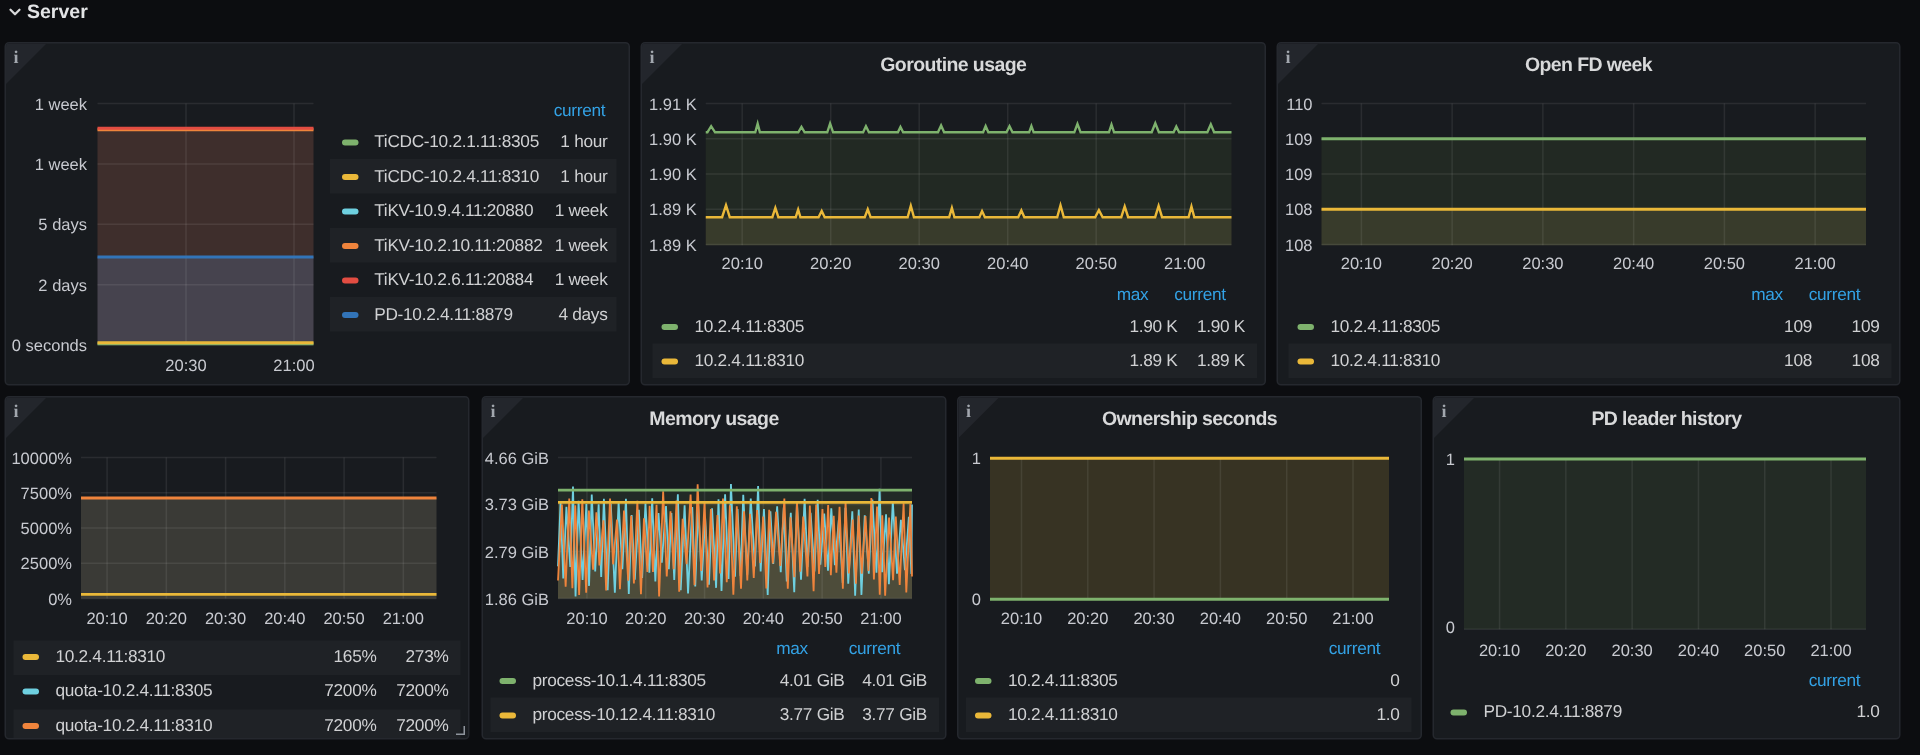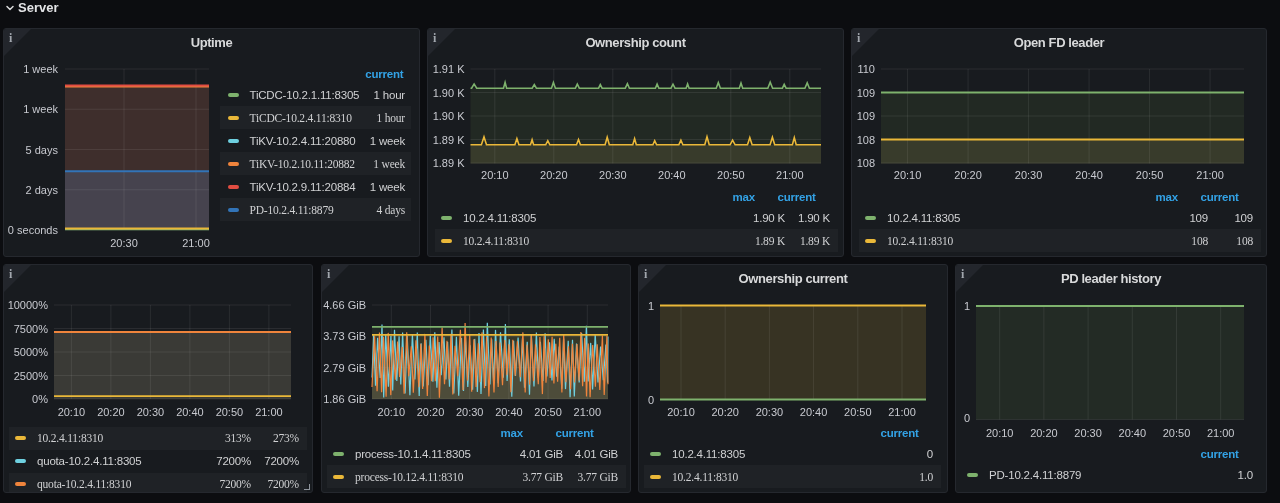--- a/index.html
+++ b/index.html
@@ -6,39 +6,38 @@
   font-family:"Liberation Sans", sans-serif; }
 .panel { position:absolute; background:#181b1f; border:1px solid #25282e; border-radius:3px; overflow:hidden; }
 .ptitle { position:absolute; left:0; right:0; top:6px; text-align:center; font-size:13px;
   font-weight:700; color:#d8d9da; letter-spacing:-0.4px; }
 .corner { position:absolute; left:0; top:0; width:27px; height:27px; }
 .corner .ico { position:absolute; left:5px; top:2px; font-family:"Liberation Serif",serif;
   font-size:12px; font-weight:bold; color:#a2a7ae; }
 .chart text { font-family:"Liberation Sans",sans-serif; }
 .legend { position:absolute; font-size:11.5px; letter-spacing:-0.2px; color:#d0d1d3; }
 .lghead { display:flex; justify-content:flex-end; height:18px; align-items:center; }
-.hcell { text-align:left; color:#33a2e5; font-weight:700; }
+.hcell { text-align:center; color:#33a2e5; font-weight:400; }
 .lgrow { display:flex; align-items:center; height:23px; }
-.lgrow.st { background:rgba(255,255,255,0.032);font-family:Liberation Serif, serif; }
+.lgrow.st { background:rgba(255,255,255,0.032); }
 .sw { width:11px; height:4px; border-radius:2px; flex:none; margin-right:11px; }
 .lbl { flex:1; white-space:nowrap; }
 .val { text-align:right; flex:none; }
 .rowhdr { position:absolute; left:4px; top:-1px; height:17px; display:flex; align-items:center;
   color:#e3e4e6; font-weight:700; font-size:13px; }
 .rowhdr svg { margin-right:2px; }
 </style></head>
 <body>
 <div class="rowhdr"><svg width="12" height="12" viewBox="0 0 12 12">
       <path d="M3 4.5 L6 7.5 L9 4.5" stroke="#d8d9da" stroke-width="1.5" fill="none" stroke-linecap="round" stroke-linejoin="round"></path>
     </svg>Server</div>
 <div class="panel" style="left:3px;top:28px;width:417px;height:229px">
 <div class="corner"><svg width="27" height="27">
         <path d="M0 0 L27 0 L0 27 Z" fill="#23262c"></path>
       </svg><span class="ico">i</span></div>
-<div class="ptitle">Uptime</div>
 <svg class="chart" width="415" height="227" style="position:absolute;left:0;top:0">
       <rect x="61" y="56.5" width="144" height="85.80000000000001" fill="#3E2E2C"></rect>
       <rect x="61" y="142.3" width="144" height="57.19999999999999" fill="#46434E"></rect>
       <rect x="61" y="199.5" width="144" height="1.5" fill="#3B382F"></rect>
       <line x1="61" y1="40" x2="205" y2="40" stroke="rgba(255,255,255,0.08)" stroke-width="1"></line>
       <text x="54" y="44" text-anchor="end" font-size="11" fill="#c8cad0" font-weight="normal">1 week</text>
       <line x1="61" y1="80.25" x2="205" y2="80.25" stroke="rgba(255,255,255,0.08)" stroke-width="1"></line>
       <text x="54" y="84.25" text-anchor="end" font-size="11" fill="#c8cad0" font-weight="normal">1 week</text>
       <line x1="61" y1="120.5" x2="205" y2="120.5" stroke="rgba(255,255,255,0.08)" stroke-width="1"></line>
       <text x="54" y="124.5" text-anchor="end" font-size="11" fill="#c8cad0" font-weight="normal">5 days</text>
@@ -65,45 +64,45 @@
         <span class="lbl">TiCDC-10.2.1.11:8305</span>
         <span class="val" style="width:auto;margin-left:auto">1 hour</span>
       </div>
       <div class="lgrow st" style="padding-left:7.5px;padding-right:6px">
         <span class="sw" style="background:#EAB839"></span>
         <span class="lbl">TiCDC-10.2.4.11:8310</span>
         <span class="val" style="width:auto;margin-left:auto">1 hour</span>
       </div>
       <div class="lgrow " style="padding-left:7.5px;padding-right:6px">
         <span class="sw" style="background:#6ED0E0"></span>
-        <span class="lbl">TiKV-10.2.4.11:20880</span>
+        <span class="lbl">TiKV-10.9.4.11:20880</span>
         <span class="val" style="width:auto;margin-left:auto">1 week</span>
       </div>
       <div class="lgrow st" style="padding-left:7.5px;padding-right:6px">
         <span class="sw" style="background:#EF843C"></span>
         <span class="lbl">TiKV-10.2.10.11:20882</span>
         <span class="val" style="width:auto;margin-left:auto">1 week</span>
       </div>
       <div class="lgrow " style="padding-left:7.5px;padding-right:6px">
         <span class="sw" style="background:#E24D42"></span>
-        <span class="lbl">TiKV-10.2.9.11:20884</span>
+        <span class="lbl">TiKV-10.2.6.11:20884</span>
         <span class="val" style="width:auto;margin-left:auto">1 week</span>
       </div>
       <div class="lgrow st" style="padding-left:7.5px;padding-right:6px">
         <span class="sw" style="background:#3274B8"></span>
         <span class="lbl">PD-10.2.4.11:8879</span>
         <span class="val" style="width:auto;margin-left:auto">4 days</span>
       </div>
     </div>
 </div>
 <div class="panel" style="left:427px;top:28px;width:417px;height:229px">
 <div class="corner"><svg width="27" height="27">
         <path d="M0 0 L27 0 L0 27 Z" fill="#23262c"></path>
       </svg><span class="ico">i</span></div>
-<div class="ptitle">Ownership count</div>
+<div class="ptitle">Goroutine usage</div>
 <svg class="chart" width="415" height="227" style="position:absolute;left:0;top:0">
       <rect x="42.5" y="59.2" width="350.5" height="56.599999999999994" fill="#222923"></rect>
       <rect x="42.5" y="115.8" width="350.5" height="18.700000000000003" fill="#383B2B"></rect>
       <line x1="42.5" y1="40" x2="393" y2="40" stroke="rgba(255,255,255,0.08)" stroke-width="1"></line>
       <text x="36.5" y="44" text-anchor="end" font-size="11" fill="#c8cad0" font-weight="normal">1.91 K</text>
       <line x1="42.5" y1="63.5" x2="393" y2="63.5" stroke="rgba(255,255,255,0.08)" stroke-width="1"></line>
       <text x="36.5" y="67.5" text-anchor="end" font-size="11" fill="#c8cad0" font-weight="normal">1.90 K</text>
       <line x1="42.5" y1="87" x2="393" y2="87" stroke="rgba(255,255,255,0.08)" stroke-width="1"></line>
       <text x="36.5" y="91" text-anchor="end" font-size="11" fill="#c8cad0" font-weight="normal">1.90 K</text>
       <line x1="42.5" y1="110.5" x2="393" y2="110.5" stroke="rgba(255,255,255,0.08)" stroke-width="1"></line>
@@ -141,21 +140,21 @@
         <span class="lbl">10.2.4.11:8310</span>
         <span class="val" style="width:45px">1.89 K</span>
         <span class="val" style="width:45px">1.89 K</span>
       </div>
     </div>
 </div>
 <div class="panel" style="left:851px;top:28px;width:416px;height:229px">
 <div class="corner"><svg width="27" height="27">
         <path d="M0 0 L27 0 L0 27 Z" fill="#23262c"></path>
       </svg><span class="ico">i</span></div>
-<div class="ptitle">Open FD leader</div>
+<div class="ptitle">Open FD week</div>
 <svg class="chart" width="414" height="227" style="position:absolute;left:0;top:0">
       <rect x="29" y="63.5" width="363" height="47.0" fill="#222923"></rect>
       <rect x="29" y="110.5" width="363" height="24.0" fill="#383B2B"></rect>
       <line x1="29" y1="40" x2="392" y2="40" stroke="rgba(255,255,255,0.08)" stroke-width="1"></line>
       <text x="23" y="44" text-anchor="end" font-size="11" fill="#c8cad0" font-weight="normal">110</text>
       <line x1="29" y1="63.5" x2="392" y2="63.5" stroke="rgba(255,255,255,0.08)" stroke-width="1"></line>
       <text x="23" y="67.5" text-anchor="end" font-size="11" fill="#c8cad0" font-weight="normal">109</text>
       <line x1="29" y1="87" x2="392" y2="87" stroke="rgba(255,255,255,0.08)" stroke-width="1"></line>
       <text x="23" y="91" text-anchor="end" font-size="11" fill="#c8cad0" font-weight="normal">109</text>
       <line x1="29" y1="110.5" x2="392" y2="110.5" stroke="rgba(255,255,255,0.08)" stroke-width="1"></line>
@@ -224,21 +223,21 @@
       <text x="225.4" y="151" text-anchor="middle" font-size="11" fill="#c8cad0" font-weight="normal">20:50</text>
       <line x1="264.9" y1="40" x2="264.9" y2="134" stroke="rgba(255,255,255,0.08)" stroke-width="1"></line>
       <text x="264.9" y="151" text-anchor="middle" font-size="11" fill="#c8cad0" font-weight="normal">21:00</text>
       <line x1="50" y1="67.0" x2="287" y2="67.0" stroke="#EF843C" stroke-width="2"></line>
       <line x1="50" y1="131.2" x2="287" y2="131.2" stroke="#EAB839" stroke-width="1.8"></line>
     </svg>
 <div class="legend" style="left:5px;top:161.5px;width:298px">
       <div class="lgrow st" style="padding-right:8px;padding-left:6px">
         <span class="sw" style="background:#EAB839"></span>
         <span class="lbl">10.2.4.11:8310</span>
-        <span class="val" style="width:48px">313%</span>
+        <span class="val" style="width:48px">165%</span>
         <span class="val" style="width:48px">273%</span>
       </div>
       <div class="lgrow " style="padding-right:8px;padding-left:6px">
         <span class="sw" style="background:#6ED0E0"></span>
         <span class="lbl">quota-10.2.4.11:8305</span>
         <span class="val" style="width:48px">7200%</span>
         <span class="val" style="width:48px">7200%</span>
       </div>
       <div class="lgrow st" style="padding-right:8px;padding-left:6px">
         <span class="sw" style="background:#EF843C"></span>
@@ -246,20 +245,21 @@
         <span class="val" style="width:48px">7200%</span>
         <span class="val" style="width:48px">7200%</span>
       </div>
     </div>
     <div style="position:absolute;right:2px;bottom:2px;width:6px;height:6px;border-right:1px solid #8e949c;border-bottom:1px solid #8e949c"></div>
 </div>
 <div class="panel" style="left:321px;top:264px;width:310px;height:229px">
 <div class="corner"><svg width="27" height="27">
         <path d="M0 0 L27 0 L0 27 Z" fill="#23262c"></path>
       </svg><span class="ico">i</span></div>
+<div class="ptitle">Memory usage</div>
 <svg class="chart" width="308" height="227" style="position:absolute;left:0;top:0">
       <rect x="50" y="61.8" width="236" height="72.2" fill="#7EB26D" fill-opacity="0.10"></rect>
       <rect x="50" y="69.9" width="236" height="64.1" fill="#EAB839" fill-opacity="0.10"></rect>
       <path d="M50.0 112.6L51.7 69.7L53.5 120.7L55.6 72.9L58.2 113.0L60.0 59.4L61.7 132.6L63.7 68.9L66.4 121.6L68.9 71.1L70.7 125.6L72.5 64.7L74.8 116.0L77.1 71.2L78.8 119.6L80.6 67.5L83.1 128.5L85.2 70.9L87.9 130.2L90.4 69.6L92.9 114.4L95.3 67.5L97.2 131.0L99.1 78.4L101.2 121.5L103.9 74.8L106.1 120.3L108.3 70.7L110.9 116.8L112.8 67.2L114.9 122.7L117.0 77.1L119.2 110.1L122.0 72.4L123.9 114.5L125.6 77.1L127.5 121.7L129.9 64.6L131.8 128.5L134.4 71.8L136.7 130.7L139.5 73.0L141.5 126.0L143.5 72.1L145.8 122.0L148.1 80.4L150.6 124.8L152.7 73.9L155.4 126.9L157.0 67.9L159.0 129.0L161.4 64.5L163.7 121.0L165.3 57.7L168.0 119.4L169.7 74.3L171.7 119.0L173.5 64.9L176.2 118.1L178.5 67.4L181.3 112.7L183.4 59.0L185.1 115.9L187.3 74.4L189.8 131.7L191.6 75.8L193.5 110.9L196.1 72.6L198.5 116.4L200.5 73.4L202.5 122.7L205.2 76.9L207.5 129.8L209.3 69.4L212.0 121.4L214.4 67.5L216.4 112.9L218.4 76.9L221.0 116.0L223.1 68.2L224.9 111.5L227.5 77.3L230.0 115.5L232.2 73.8L234.6 111.8L237.2 81.5L239.8 123.7L241.6 73.6L243.5 124.1L246.2 75.8L248.1 132.2L250.5 74.7L252.3 131.6L254.5 78.6L257.2 117.4L259.6 68.0L262.3 116.8L264.4 60.8L266.1 116.4L268.7 77.9L270.6 124.4L273.2 69.1L276.0 117.5L278.6 81.5L281.3 115.2L283.9 79.6L285.6 117.7L286.0 71.4L286 134L50 134Z" fill="#6ED0E0" fill-opacity="0.10" stroke="none"></path>
       <path d="M50.0 122.0L52.6 71.3L55.1 126.2L57.5 67.4L59.6 127.2L61.5 71.8L64.1 131.7L66.2 67.9L68.8 130.1L70.6 75.4L73.4 114.8L75.6 76.6L77.6 111.9L80.3 81.9L82.1 128.7L84.7 67.3L86.7 111.2L89.3 81.4L91.3 127.8L94.0 75.4L96.8 122.1L98.8 78.8L100.6 123.9L102.9 68.9L105.3 131.1L107.3 80.6L109.6 116.3L111.1 72.2L113.3 116.3L115.7 71.6L117.4 132.7L120.1 62.6L122.5 119.3L125.0 75.9L127.1 114.5L129.0 68.7L130.8 129.4L133.1 80.8L135.7 111.1L138.4 64.7L141.0 125.1L143.1 57.9L145.5 115.6L147.7 69.5L149.7 126.7L151.9 74.3L154.1 121.9L156.3 78.3L158.1 117.3L160.0 67.4L162.5 123.1L164.6 71.9L166.9 131.4L169.2 72.5L172.0 127.4L174.0 75.9L176.2 122.0L178.0 77.6L180.5 120.3L182.7 75.0L184.8 110.3L186.8 79.4L188.9 127.3L190.8 74.8L193.2 110.6L195.4 76.2L198.2 112.3L200.9 67.4L203.2 127.5L205.0 79.8L207.6 119.8L209.3 69.8L211.5 116.2L213.5 79.3L216.3 119.3L217.9 72.1L220.4 129.1L222.1 71.3L224.0 117.7L226.3 74.4L228.2 112.9L230.1 71.7L231.9 118.4L233.8 78.8L235.6 116.8L237.7 72.8L239.9 127.5L241.7 69.5L243.9 117.3L246.5 81.4L248.6 124.2L250.4 78.7L252.5 117.4L255.0 79.0L257.0 115.6L258.9 67.1L260.6 121.3L262.7 72.7L264.5 131.4L266.2 78.5L268.1 132.2L270.7 80.0L273.4 121.8L275.2 79.3L277.8 125.0L280.4 70.6L282.2 130.0L284.9 71.1L286.0 119.3L286 134L50 134Z" fill="#EF843C" fill-opacity="0.10" stroke="none"></path>
       <line x1="50" y1="40" x2="286" y2="40" stroke="rgba(255,255,255,0.08)" stroke-width="1"></line>
       <text x="44" y="44" text-anchor="end" font-size="11" fill="#c8cad0" font-weight="normal">4.66 GiB</text>
       <line x1="50" y1="71.3" x2="286" y2="71.3" stroke="rgba(255,255,255,0.08)" stroke-width="1"></line>
       <text x="44" y="75.3" text-anchor="end" font-size="11" fill="#c8cad0" font-weight="normal">3.73 GiB</text>
       <line x1="50" y1="102.7" x2="286" y2="102.7" stroke="rgba(255,255,255,0.08)" stroke-width="1"></line>
@@ -299,21 +299,21 @@
         <span class="lbl">process-10.12.4.11:8310</span>
         <span class="val" style="width:55px">3.77 GiB</span>
         <span class="val" style="width:55px">3.77 GiB</span>
       </div>
     </div>
 </div>
 <div class="panel" style="left:638px;top:264px;width:310px;height:229px">
 <div class="corner"><svg width="27" height="27">
         <path d="M0 0 L27 0 L0 27 Z" fill="#23262c"></path>
       </svg><span class="ico">i</span></div>
-<div class="ptitle">Ownership current</div>
+<div class="ptitle">Ownership seconds</div>
 <svg class="chart" width="308" height="227" style="position:absolute;left:0;top:0">
       <rect x="21" y="40.5" width="266" height="94.0" fill="#373323"></rect>
       <line x1="21" y1="40.5" x2="287" y2="40.5" stroke="rgba(255,255,255,0.08)" stroke-width="1"></line>
       <text x="15" y="44.5" text-anchor="end" font-size="11" fill="#c8cad0" font-weight="normal">1</text>
       <line x1="21" y1="134.5" x2="287" y2="134.5" stroke="rgba(255,255,255,0.08)" stroke-width="1"></line>
       <text x="15" y="138.5" text-anchor="end" font-size="11" fill="#c8cad0" font-weight="normal">0</text>
       <line x1="42" y1="40.5" x2="42" y2="134.5" stroke="rgba(255,255,255,0.08)" stroke-width="1"></line>
       <text x="42" y="151" text-anchor="middle" font-size="11" fill="#c8cad0" font-weight="normal">20:10</text>
       <line x1="86.2" y1="40.5" x2="86.2" y2="134.5" stroke="rgba(255,255,255,0.08)" stroke-width="1"></line>
       <text x="86.2" y="151" text-anchor="middle" font-size="11" fill="#c8cad0" font-weight="normal">20:20</text>

